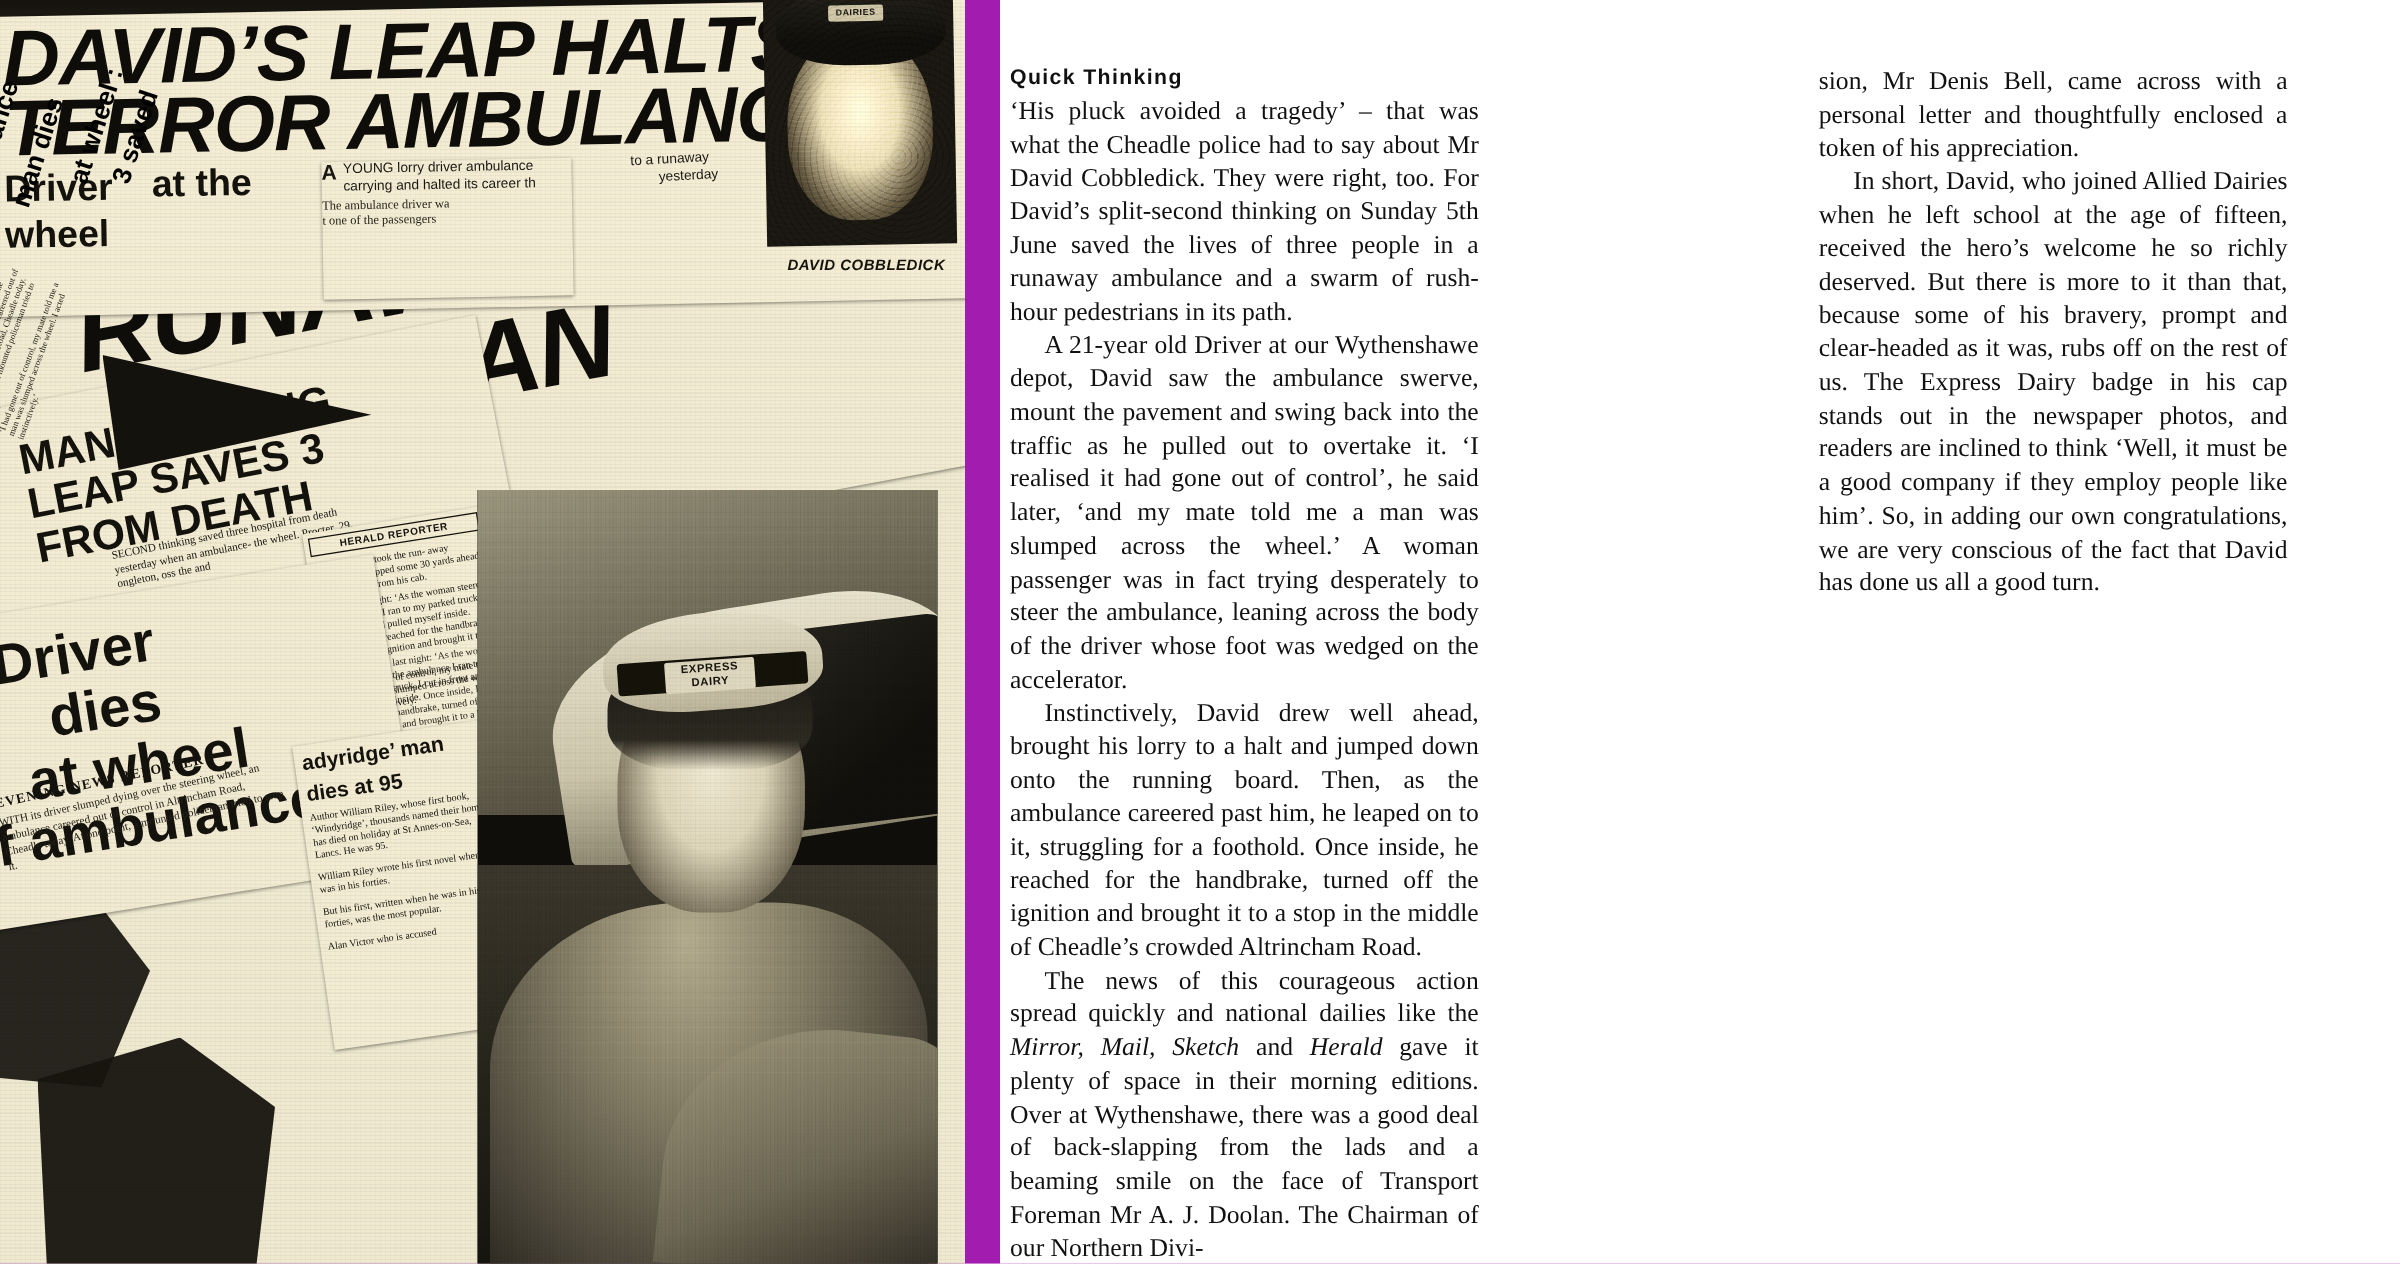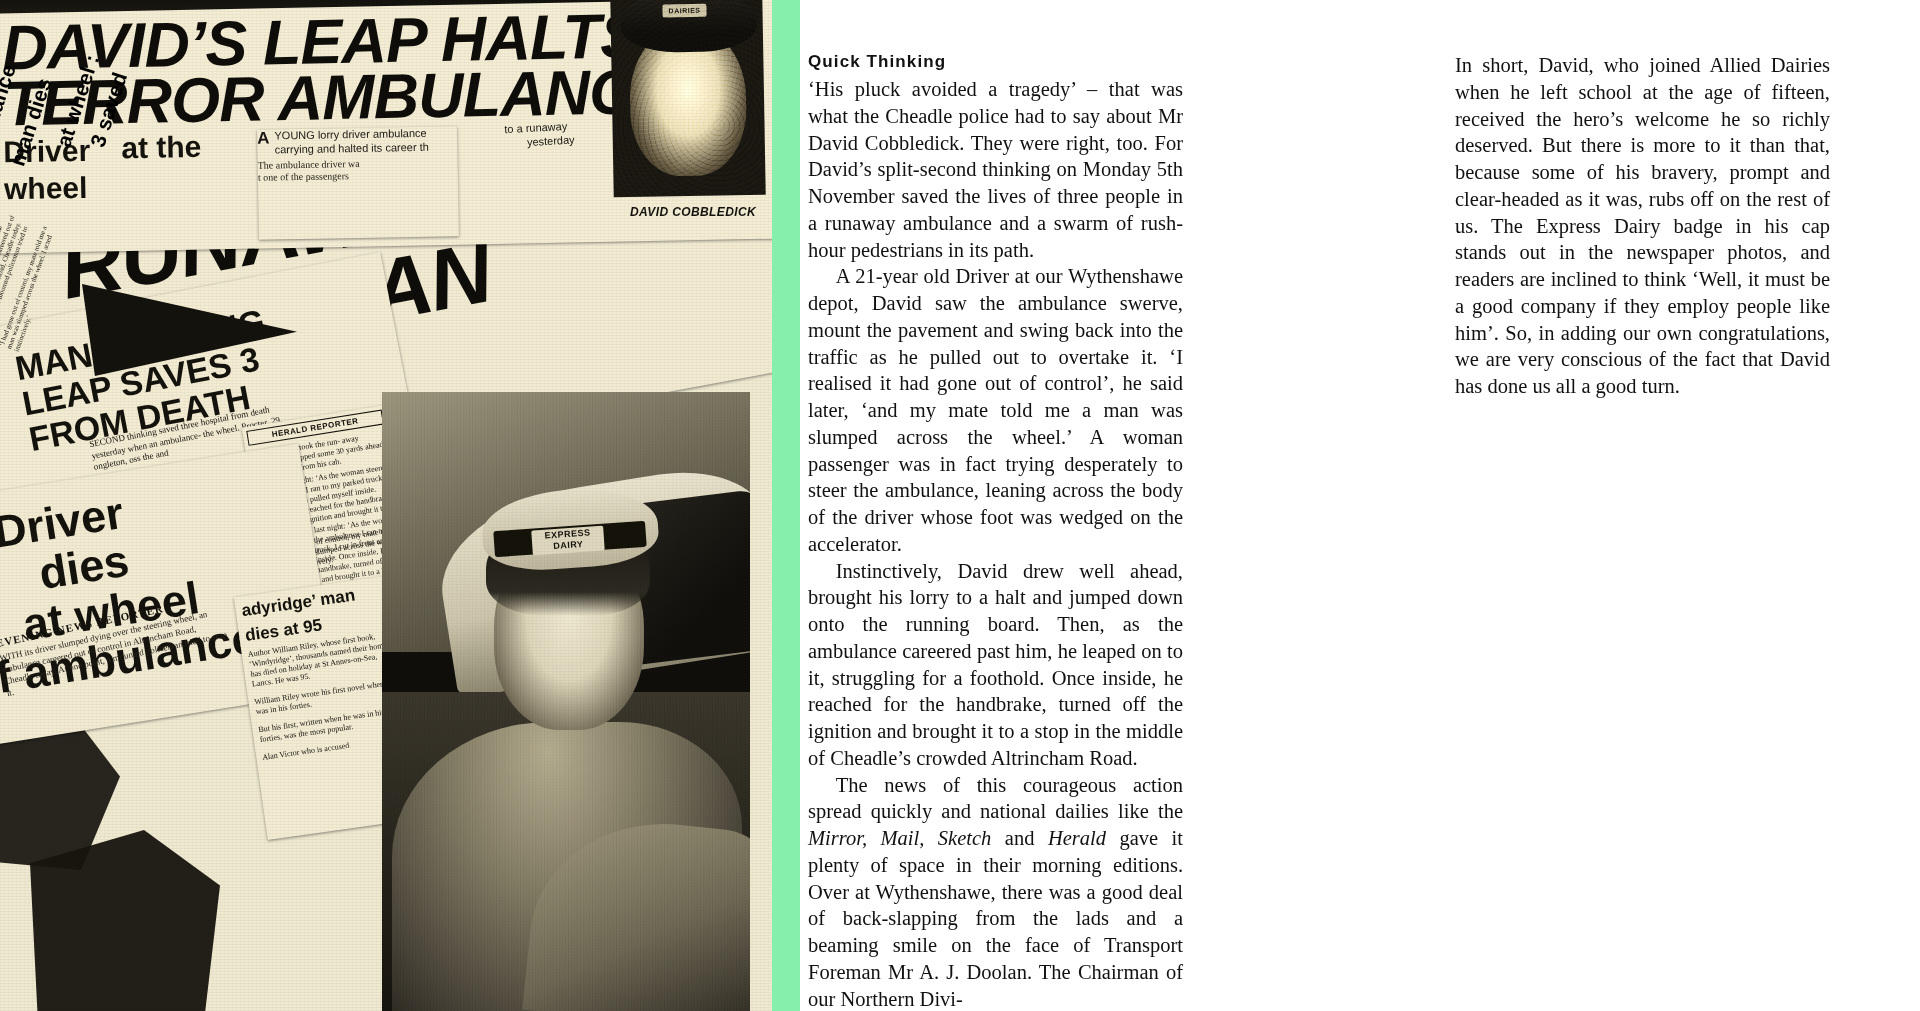--- a/index.html
+++ b/index.html
@@ -3,21 +3,21 @@
 <meta charset="utf-8">
 <title>Quick Thinking — magazine page scan</title>
 <style>
   html,body{margin:0;padding:0;}
   body{
     width:1920px;height:1011px;
     background:#ffffff;
     font-family:"Liberation Serif", serif;
     overflow:hidden;
   }
-  .page{position:relative;width:1920px;height:1011px;background:#86efac;}
+  .page{position:relative;width:1920px;height:1011px;background:#a21caf;}
 
   
   .collage{
     position:absolute;left:0;top:0;width:772px;height:1011px;
     background:#efe9d0;
     overflow:hidden;
   }
   
   .collage:after{
     content:"";position:absolute;inset:0;
@@ -325,26 +325,27 @@
       <div class="grain"></div>
     </div>
     <div class="portrait-caption">DAVID COBBLEDICK</div>
 
   </div>
 
   <div class="article">
 
     <div class="col col-1">
       <h2 class="sec-title">Quick Thinking</h2>
-      <p>‘His pluck avoided a tragedy’ – that was what the Cheadle police had to say about Mr David Cobbledick. They were right, too. For David’s split-second thinking on Monday 5th November saved the lives of three people in a runaway ambulance and a swarm of rush-hour pedestrians in its path.</p>
+      <p>‘His pluck avoided a tragedy’ – that was what the Cheadle police had to say about Mr David Cobbledick. They were right, too. For David’s split-second thinking on Sunday 5th June saved the lives of three people in a runaway ambulance and a swarm of rush-hour pedestrians in its path.</p>
       <p>A 21-year old Driver at our Wythenshawe depot, David saw the ambulance swerve, mount the pavement and swing back into the traffic as he pulled out to overtake it. ‘I realised it had gone out of control’, he said later, ‘and my mate told me a man was slumped across the wheel.’ A woman passenger was in fact trying desperately to steer the ambulance, leaning across the body of the driver whose foot was wedged on the accelerator.</p>
       <p>Instinctively, David drew well ahead, brought his lorry to a halt and jumped down onto the running board. Then, as the ambulance careered past him, he leaped on to it, struggling for a foothold. Once inside, he reached for the handbrake, turned off the ignition and brought it to a stop in the middle of Cheadle’s crowded Altrincham Road.</p>
       <p>
         <span>The news of this courageous action spread quickly and national dailies like the </span><i>Mirror,</i><span> </span><i>Mail,</i><span> </span><i>Sketch</i><span> and </span><i>Herald</i><span> gave it plenty of space in their morning editions. Over at Wythenshawe, there was a good deal of back-slapping from the lads and a beaming smile on the face of Transport Foreman Mr A. J. Doolan. The Chairman of our Northern Divi-</span>
       </p>
     </div>
 
     <div class="col col-2">
+      <p style="text-indent:0;">sion, Mr Denis Bell, came across with a personal letter and thoughtfully enclosed a token of his appreciation.</p>
       <p>In short, David, who joined Allied Dairies when he left school at the age of fifteen, received the hero’s welcome he so richly deserved. But there is more to it than that, because some of his bravery, prompt and clear-headed as it was, rubs off on the rest of us. The Express Dairy badge in his cap stands out in the newspaper photos, and readers are inclined to think ‘Well, it must be a good company if they employ people like him’. So, in adding our own congratulations, we are very conscious of the fact that David has done us all a good turn.</p>
     </div>
 
   </div>
 </div>
 
 </body></html>

